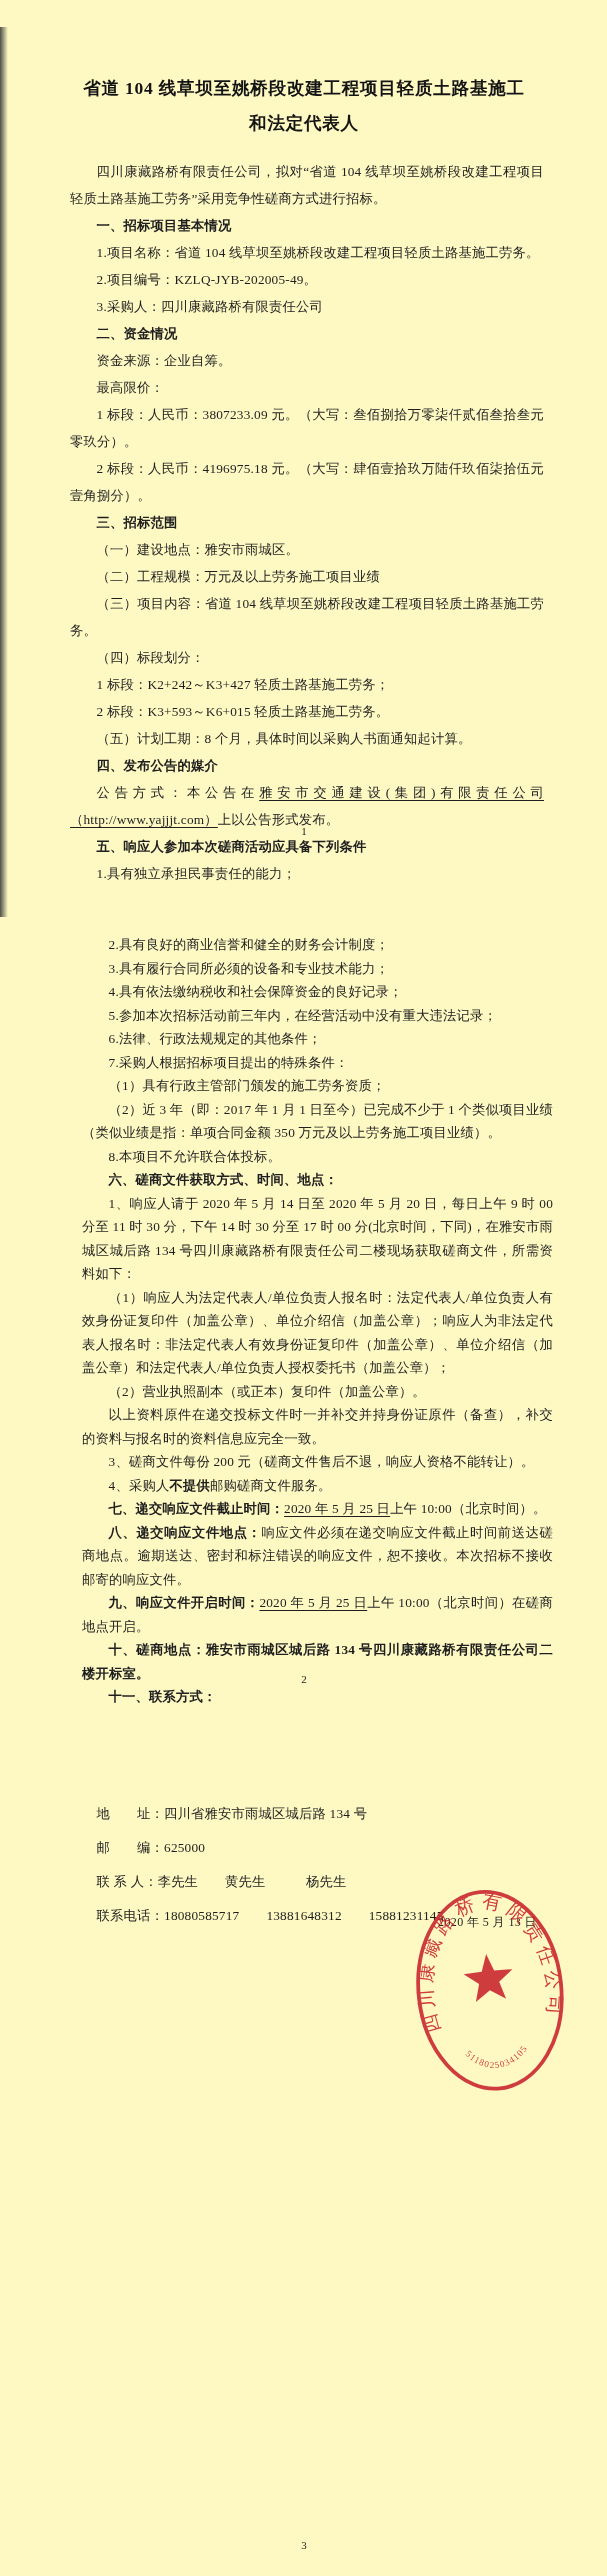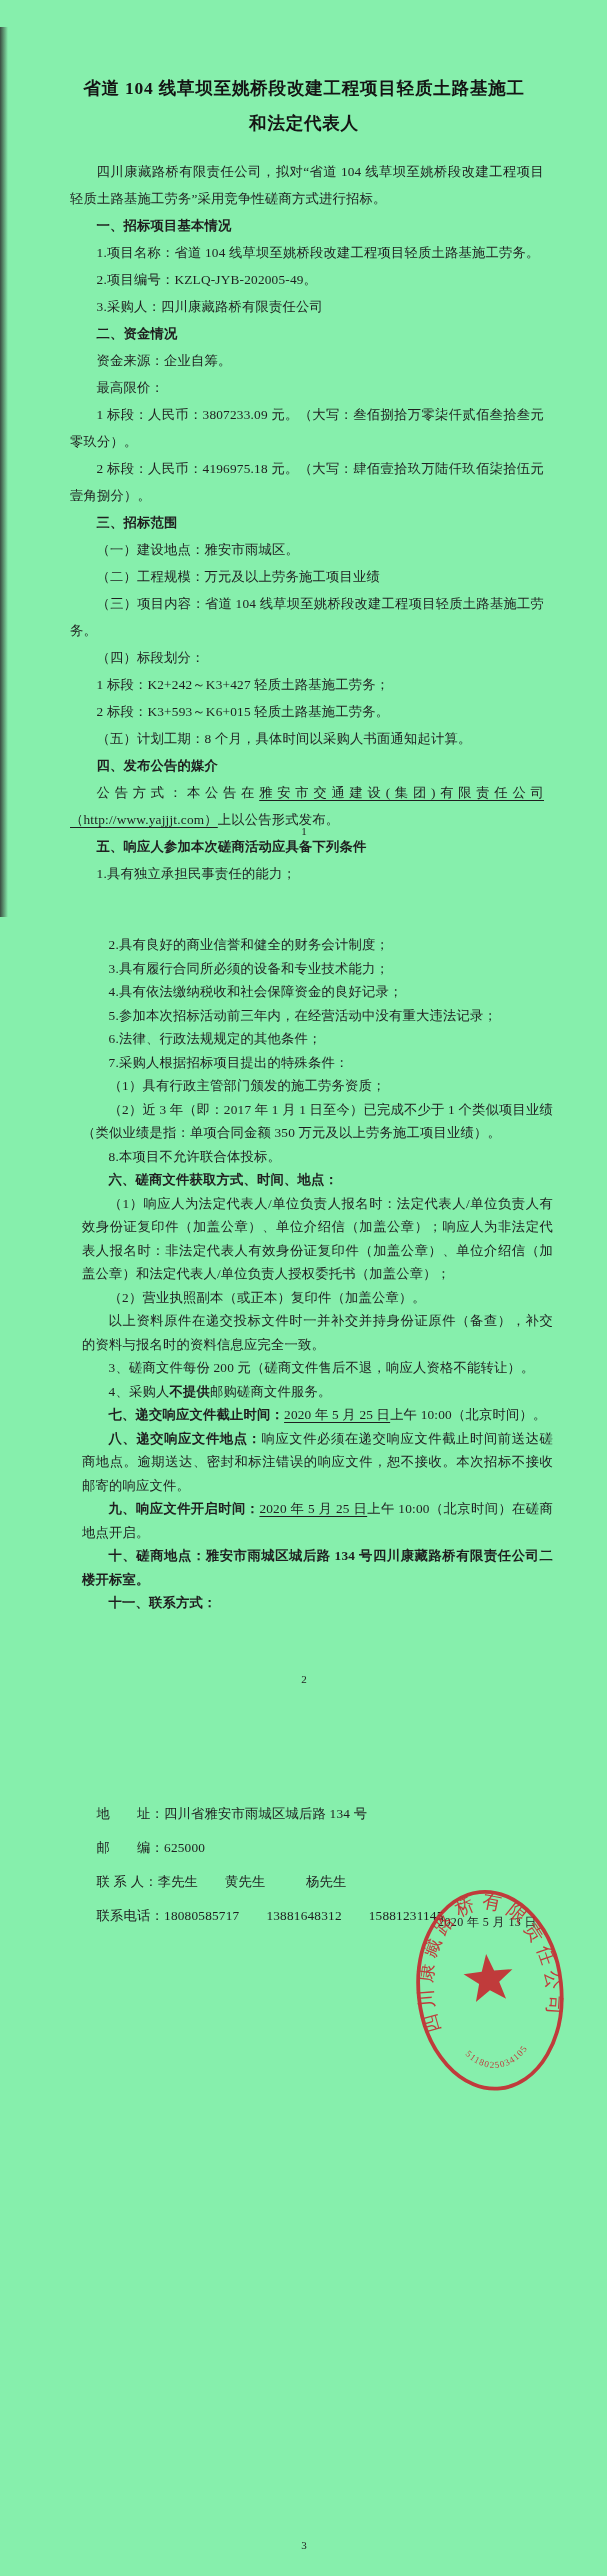--- a/index.html
+++ b/index.html
@@ -1,18 +1,18 @@
 <!DOCTYPE html>
 <html lang="zh" style="font-size:12px"><head>
 <meta charset="utf-8">
 <style>
   html,body{margin:0;padding:0;background:#ffffff;}
   .scan{
     position:relative;width:608px;height:2576px;margin:0 auto;overflow:hidden;
-    background:#86efac;color:#1f1f1f;
+    background:#fef9c3;color:#1f1f1f;
     font-family:"Liberation Serif","DejaVu Serif",serif;
   }
   .edge-shadow{
     position:absolute;top:27px;left:0;width:7.6px;height:890px;
     background:linear-gradient(to right,rgba(42,42,42,.82),rgba(42,42,42,0));
   }
   .title{
     position:absolute;top:71px;left:42px;right:42px;text-align:center;
     font-weight:bold;font-size:17.5px;line-height:35px;color:#141414;letter-spacing:0.8px;
   }
@@ -79,20 +79,21 @@
       <p><span>2.具有良好的商业信誉和健全的财务会计制度；</span></p>
       <p><span>3.具有履行合同所必须的设备和专业技术能力；</span></p>
       <p><span>4.具有依法缴纳税收和社会保障资金的良好记录；</span></p>
       <p><span>5.参加本次招标活动前三年内，在经营活动中没有重大违法记录；</span></p>
       <p><span>6.法律、行政法规规定的其他条件；</span></p>
       <p><span>7.采购人根据招标项目提出的特殊条件：</span></p>
       <p><span>（1）具有行政主管部门颁发的施工劳务资质；</span></p>
       <p><span>（2）近 3 年（即：2017 年 1 月 1 日至今）已完成不少于 1 个类似项目业绩（类似业绩是指：单项合同金额 350 万元及以上劳务施工项目业绩）。</span></p>
       <p><span>8.本项目不允许联合体投标。</span></p>
       <p><span class="b">六、磋商文件获取方式、时间、地点：</span></p>
+      <p><span>1、响应人请于 2020 年 5 月 14 日至 2020 年 5 月 20 日，每日上午 9 时 00 分至 11 时 30 分，下午 14 时 30 分至 17 时 00 分(北京时间，下同)，在雅安市雨城区城后路 134 号四川康藏路桥有限责任公司二楼现场获取磋商文件，所需资料如下：</span></p>
       <p><span>（1）响应人为法定代表人/单位负责人报名时：法定代表人/单位负责人有效身份证复印件（加盖公章）、单位介绍信（加盖公章）；响应人为非法定代表人报名时：非法定代表人有效身份证复印件（加盖公章）、单位介绍信（加盖公章）和法定代表人/单位负责人授权委托书（加盖公章）；</span></p>
       <p><span>（2）营业执照副本（或正本）复印件（加盖公章）。</span></p>
       <p><span>以上资料原件在递交投标文件时一并补交并持身份证原件（备查），补交的资料与报名时的资料信息应完全一致。</span></p>
       <p><span>3、磋商文件每份 200 元（磋商文件售后不退，响应人资格不能转让）。</span></p>
       <p><span>4、采购人</span><span class="b">不提供</span><span>邮购磋商文件服务。</span></p>
       <p><span class="b">七、递交响应文件截止时间：</span><span class="u">2020 年 5 月 25 日</span><span>上午 10:00（北京时间）。</span></p>
       <p><span class="b">八、递交响应文件地点：</span><span>响应文件必须在递交响应文件截止时间前送达磋商地点。逾期送达、密封和标注错误的响应文件，恕不接收。本次招标不接收邮寄的响应文件。</span></p>
       <p><span class="b">九、响应文件开启时间：</span><span class="u">2020 年 5 月 25 日</span><span>上午 10:00（北京时间）在磋商地点开启。</span></p>
       <p><span class="b">十、磋商地点：雅安市雨城区城后路 134 号四川康藏路桥有限责任公司二楼开标室。</span></p>
       <p><span class="b">十一、联系方式：</span></p>

